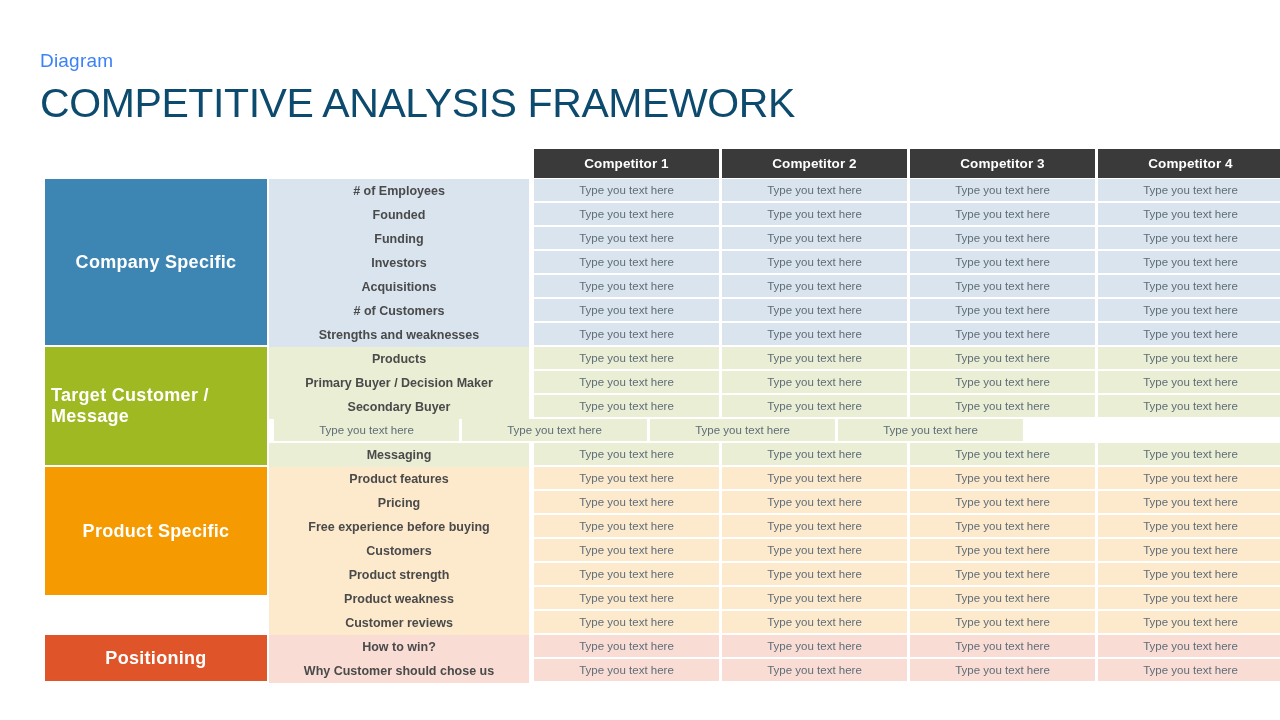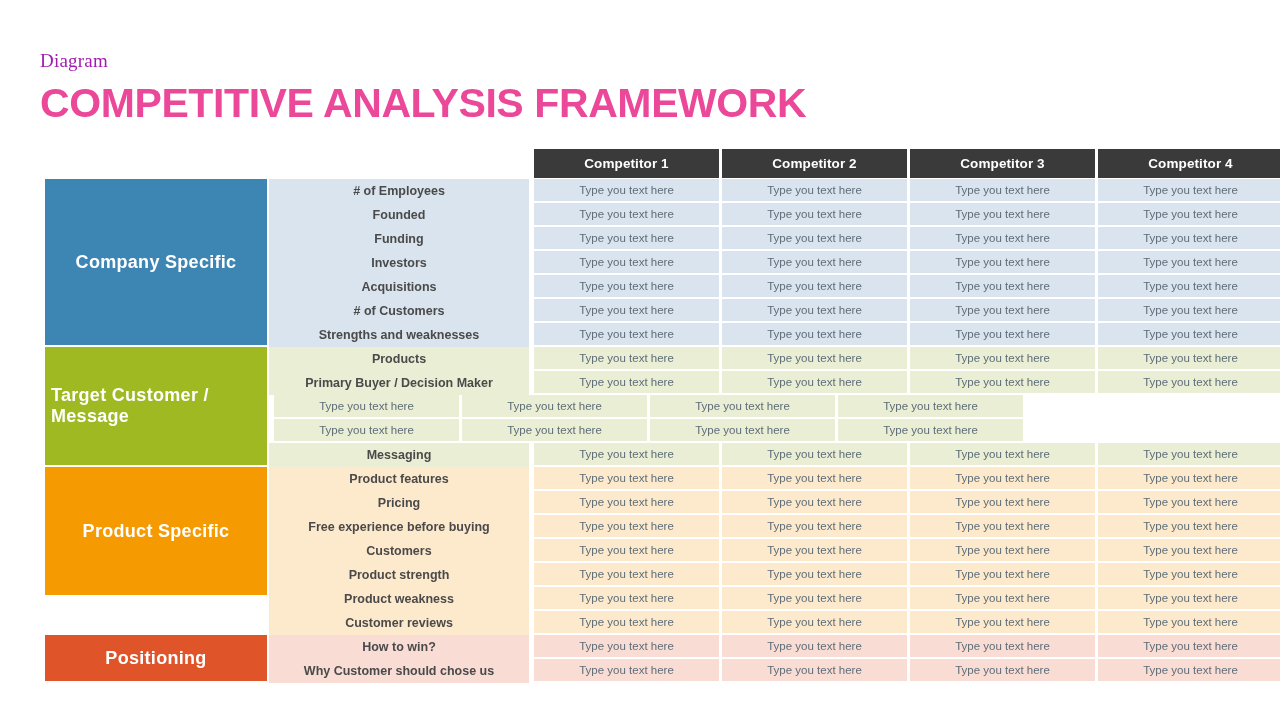--- a/index.html
+++ b/index.html
@@ -14,32 +14,31 @@
     overflow: hidden;
     position: relative;
   }
 
   
   #kicker {
     position: absolute;
     left: 40px;
     top: 51px;
     font-size: 19px;
-    color: #a21caf;
+    color: #3b82f6;
     letter-spacing: 0.2px;
     line-height: 1;
-    font-family: Liberation Serif, serif;
   }
   #page-title {
     position: absolute;
     left: 40px;
     top: 81px;
     font-size: 41px;
-    font-weight: bold;
-    color: #ec4899;
+    font-weight: normal;
+    color: #0c4a6e;
     letter-spacing: -0.4px;
     line-height: 1.1;
     white-space: nowrap;
   }
 
   
   #framework {
     position: absolute;
     left: 45px;
     top: 149px;
@@ -265,20 +264,21 @@
             <div class="col-gap2 spacer"></div>
             <div class="col-comp comp-cell body-target">Type you text here</div>
             <div class="col-gapc spacer"></div>
             <div class="col-comp comp-cell body-target">Type you text here</div>
             <div class="col-gapc spacer"></div>
             <div class="col-comp comp-cell body-target">Type you text here</div>
             <div class="col-gapc spacer"></div>
             <div class="col-comp comp-cell body-target">Type you text here</div>
           </div>
           <div class="data-row">
+            <div class="col-attr attr-cell body-target">Secondary Buyer</div>
             <div class="col-gap2 spacer"></div>
             <div class="col-comp comp-cell body-target">Type you text here</div>
             <div class="col-gapc spacer"></div>
             <div class="col-comp comp-cell body-target">Type you text here</div>
             <div class="col-gapc spacer"></div>
             <div class="col-comp comp-cell body-target">Type you text here</div>
             <div class="col-gapc spacer"></div>
             <div class="col-comp comp-cell body-target">Type you text here</div>
           </div>
           <div class="data-row">

